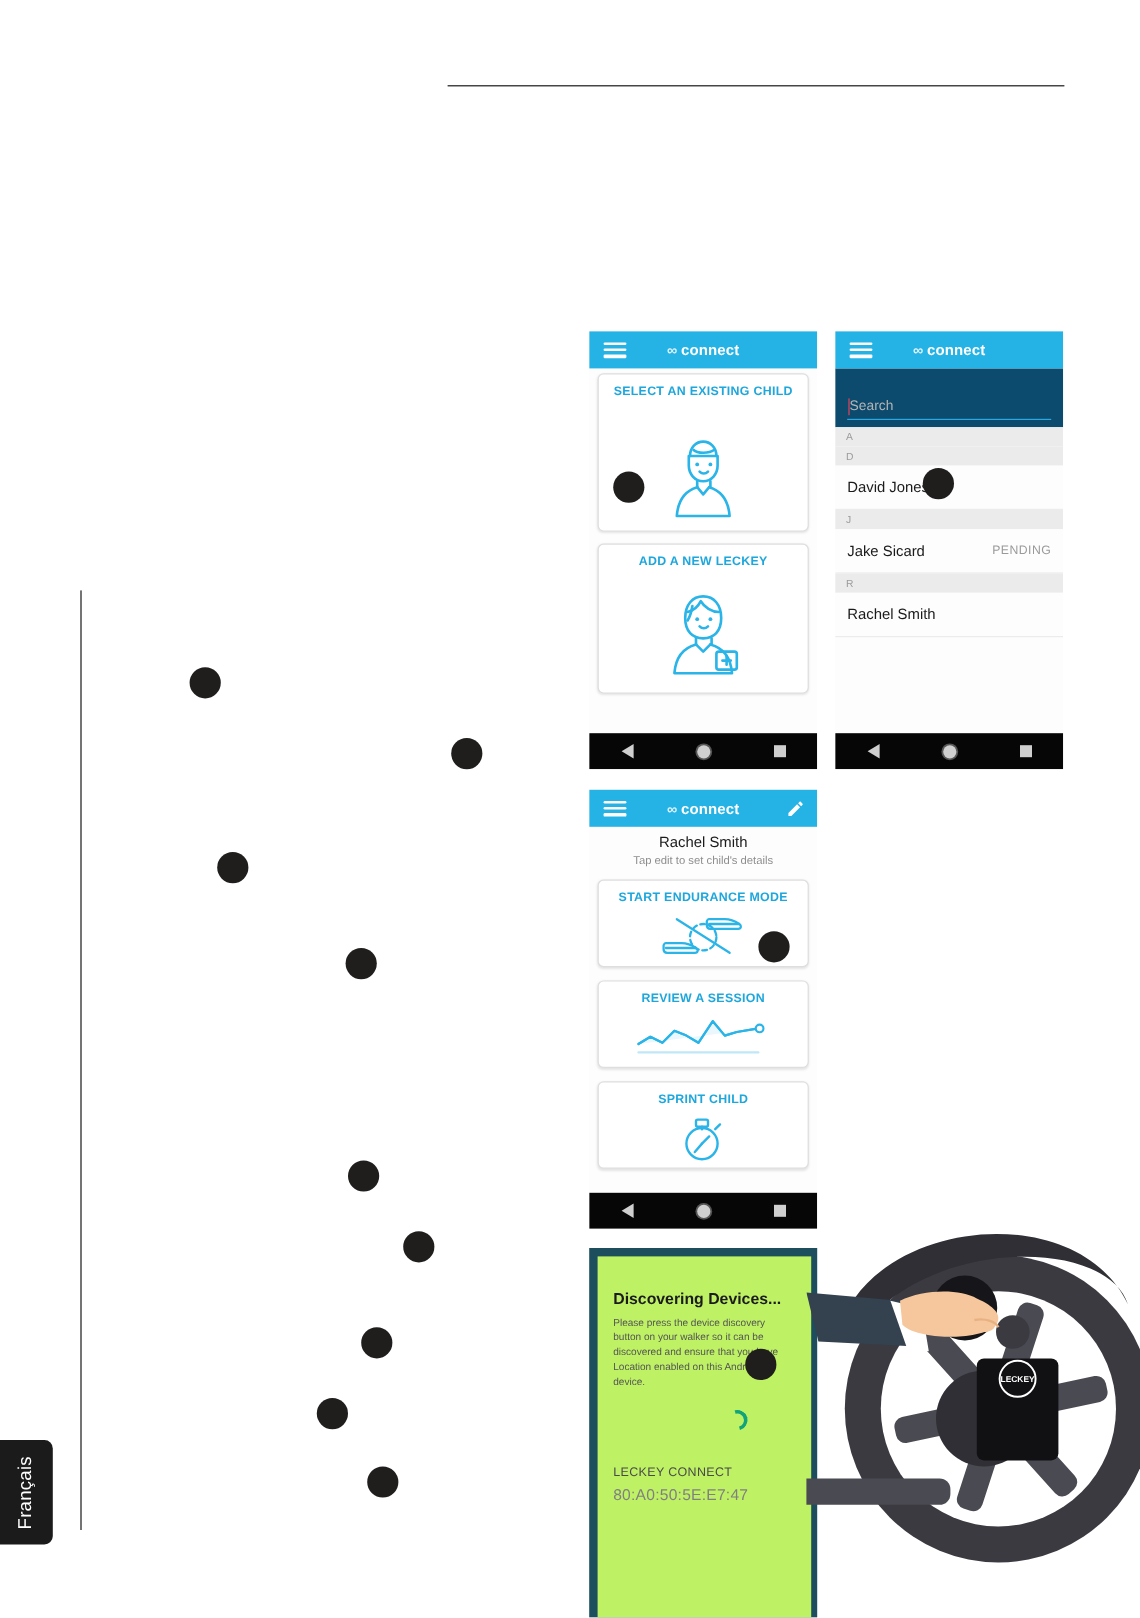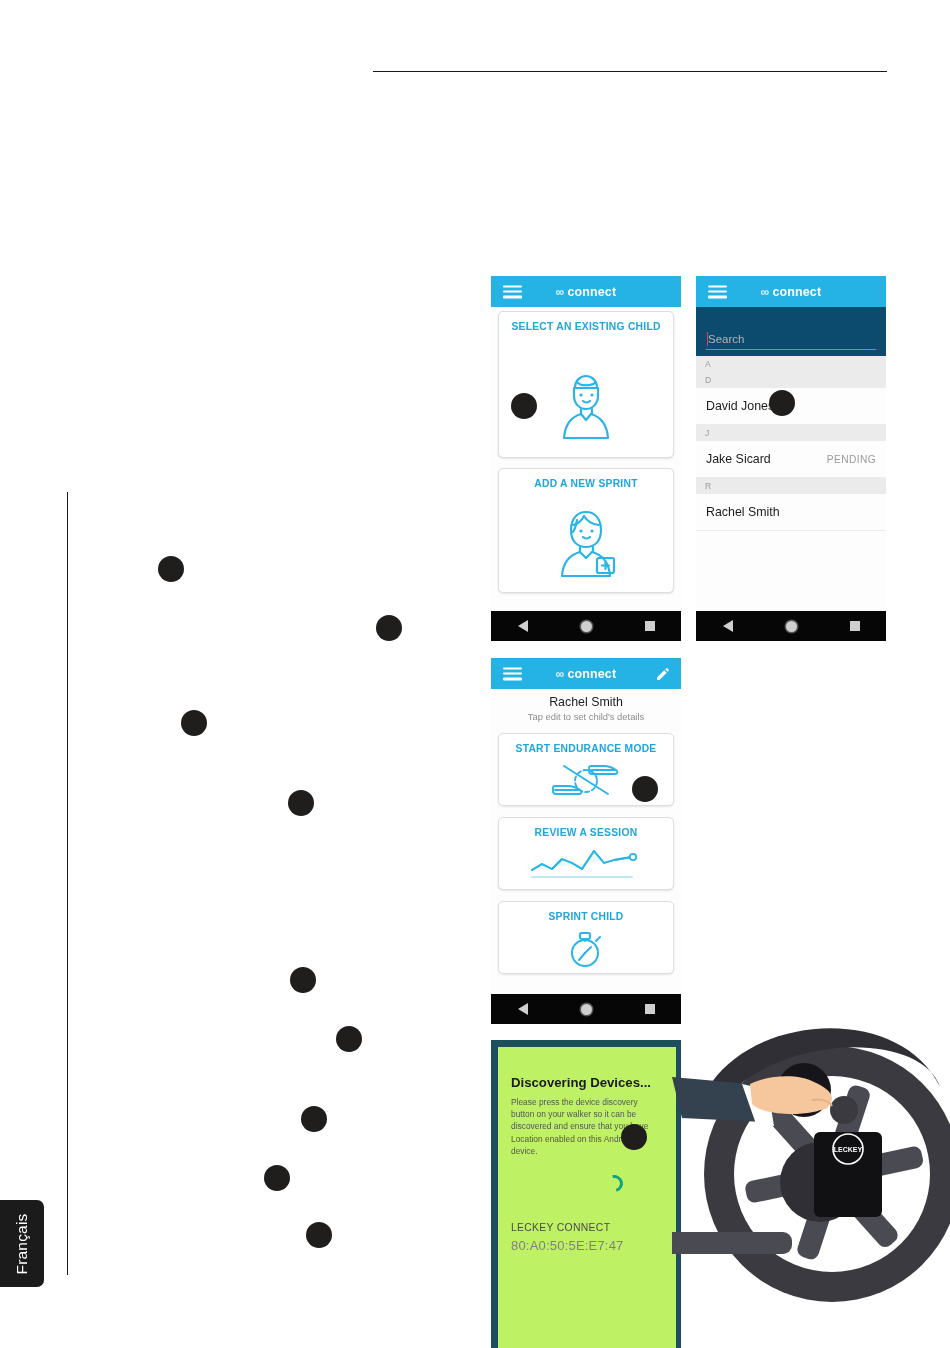--- a/index.html
+++ b/index.html
@@ -159,39 +159,39 @@
           <i></i>
           <i></i>
         </div>
       <div class="brand">
         <span class="inf">∞</span>
         <span>connect</span>
       </div>
     </div>
 
 
-    <div class="card" style="height:147px;gap:22px;">
+    <div class="card" style="height:132px;gap:22px;">
       <div class="card-title">SELECT AN EXISTING CHILD</div>
       <div class="card-art">
         <svg width="62" height="76" viewBox="0 0 62 76" fill="none" stroke="#2ab4e8" stroke-width="2.2" stroke-linecap="round" stroke-linejoin="round">
           <path d="M20 18c0-7 5-12 11-12s11 5 11 12"></path>
           <path d="M19 18h24v8c0 7-5 13-12 13s-12-6-12-13z"></path>
           <path d="M23 13c3 3 13 3 17 0"></path>
           <circle cx="26" cy="25" r="1.6" fill="#2ab4e8" stroke="none"></circle>
           <circle cx="37" cy="25" r="1.6" fill="#2ab4e8" stroke="none"></circle>
           <path d="M28 31c2 2 5 2 7 0"></path>
           <path d="M26 39v5M37 39v5"></path>
           <path d="M26 44c-10 3-16 11-17 24h44c-1-13-7-21-17-24"></path>
           <path d="M26 44l5 6 5-6"></path>
         </svg>
       </div>
     </div>
 
     <div class="card" style="height:125px; margin-top:10px;">
-      <div class="card-title">ADD A NEW SPRINT</div>
+      <div class="card-title">ADD A NEW LECKEY</div>
       <div class="card-art">
         <svg width="66" height="78" viewBox="0 0 66 78" fill="none" stroke="#2ab4e8" stroke-width="2.2" stroke-linecap="round" stroke-linejoin="round">
           <path d="M18 26c0-11 6-18 15-18s15 7 15 18c0 11-6 17-15 17s-15-6-15-17z"></path>
           <path d="M20 21c5-1 9-5 11-9 3 5 9 9 15 9"></path>
           <path d="M24 16c-1 6-2 9-4 12"></path>
           <circle cx="28" cy="27" r="1.6" fill="#2ab4e8" stroke="none"></circle>
           <circle cx="39" cy="27" r="1.6" fill="#2ab4e8" stroke="none"></circle>
           <path d="M30 33c2 2 5 2 7 0"></path>
           <path d="M27 43v5M40 43v5"></path>
           <path d="M27 48c-11 3-17 11-18 24h48c-1-13-7-21-18-24"></path>

